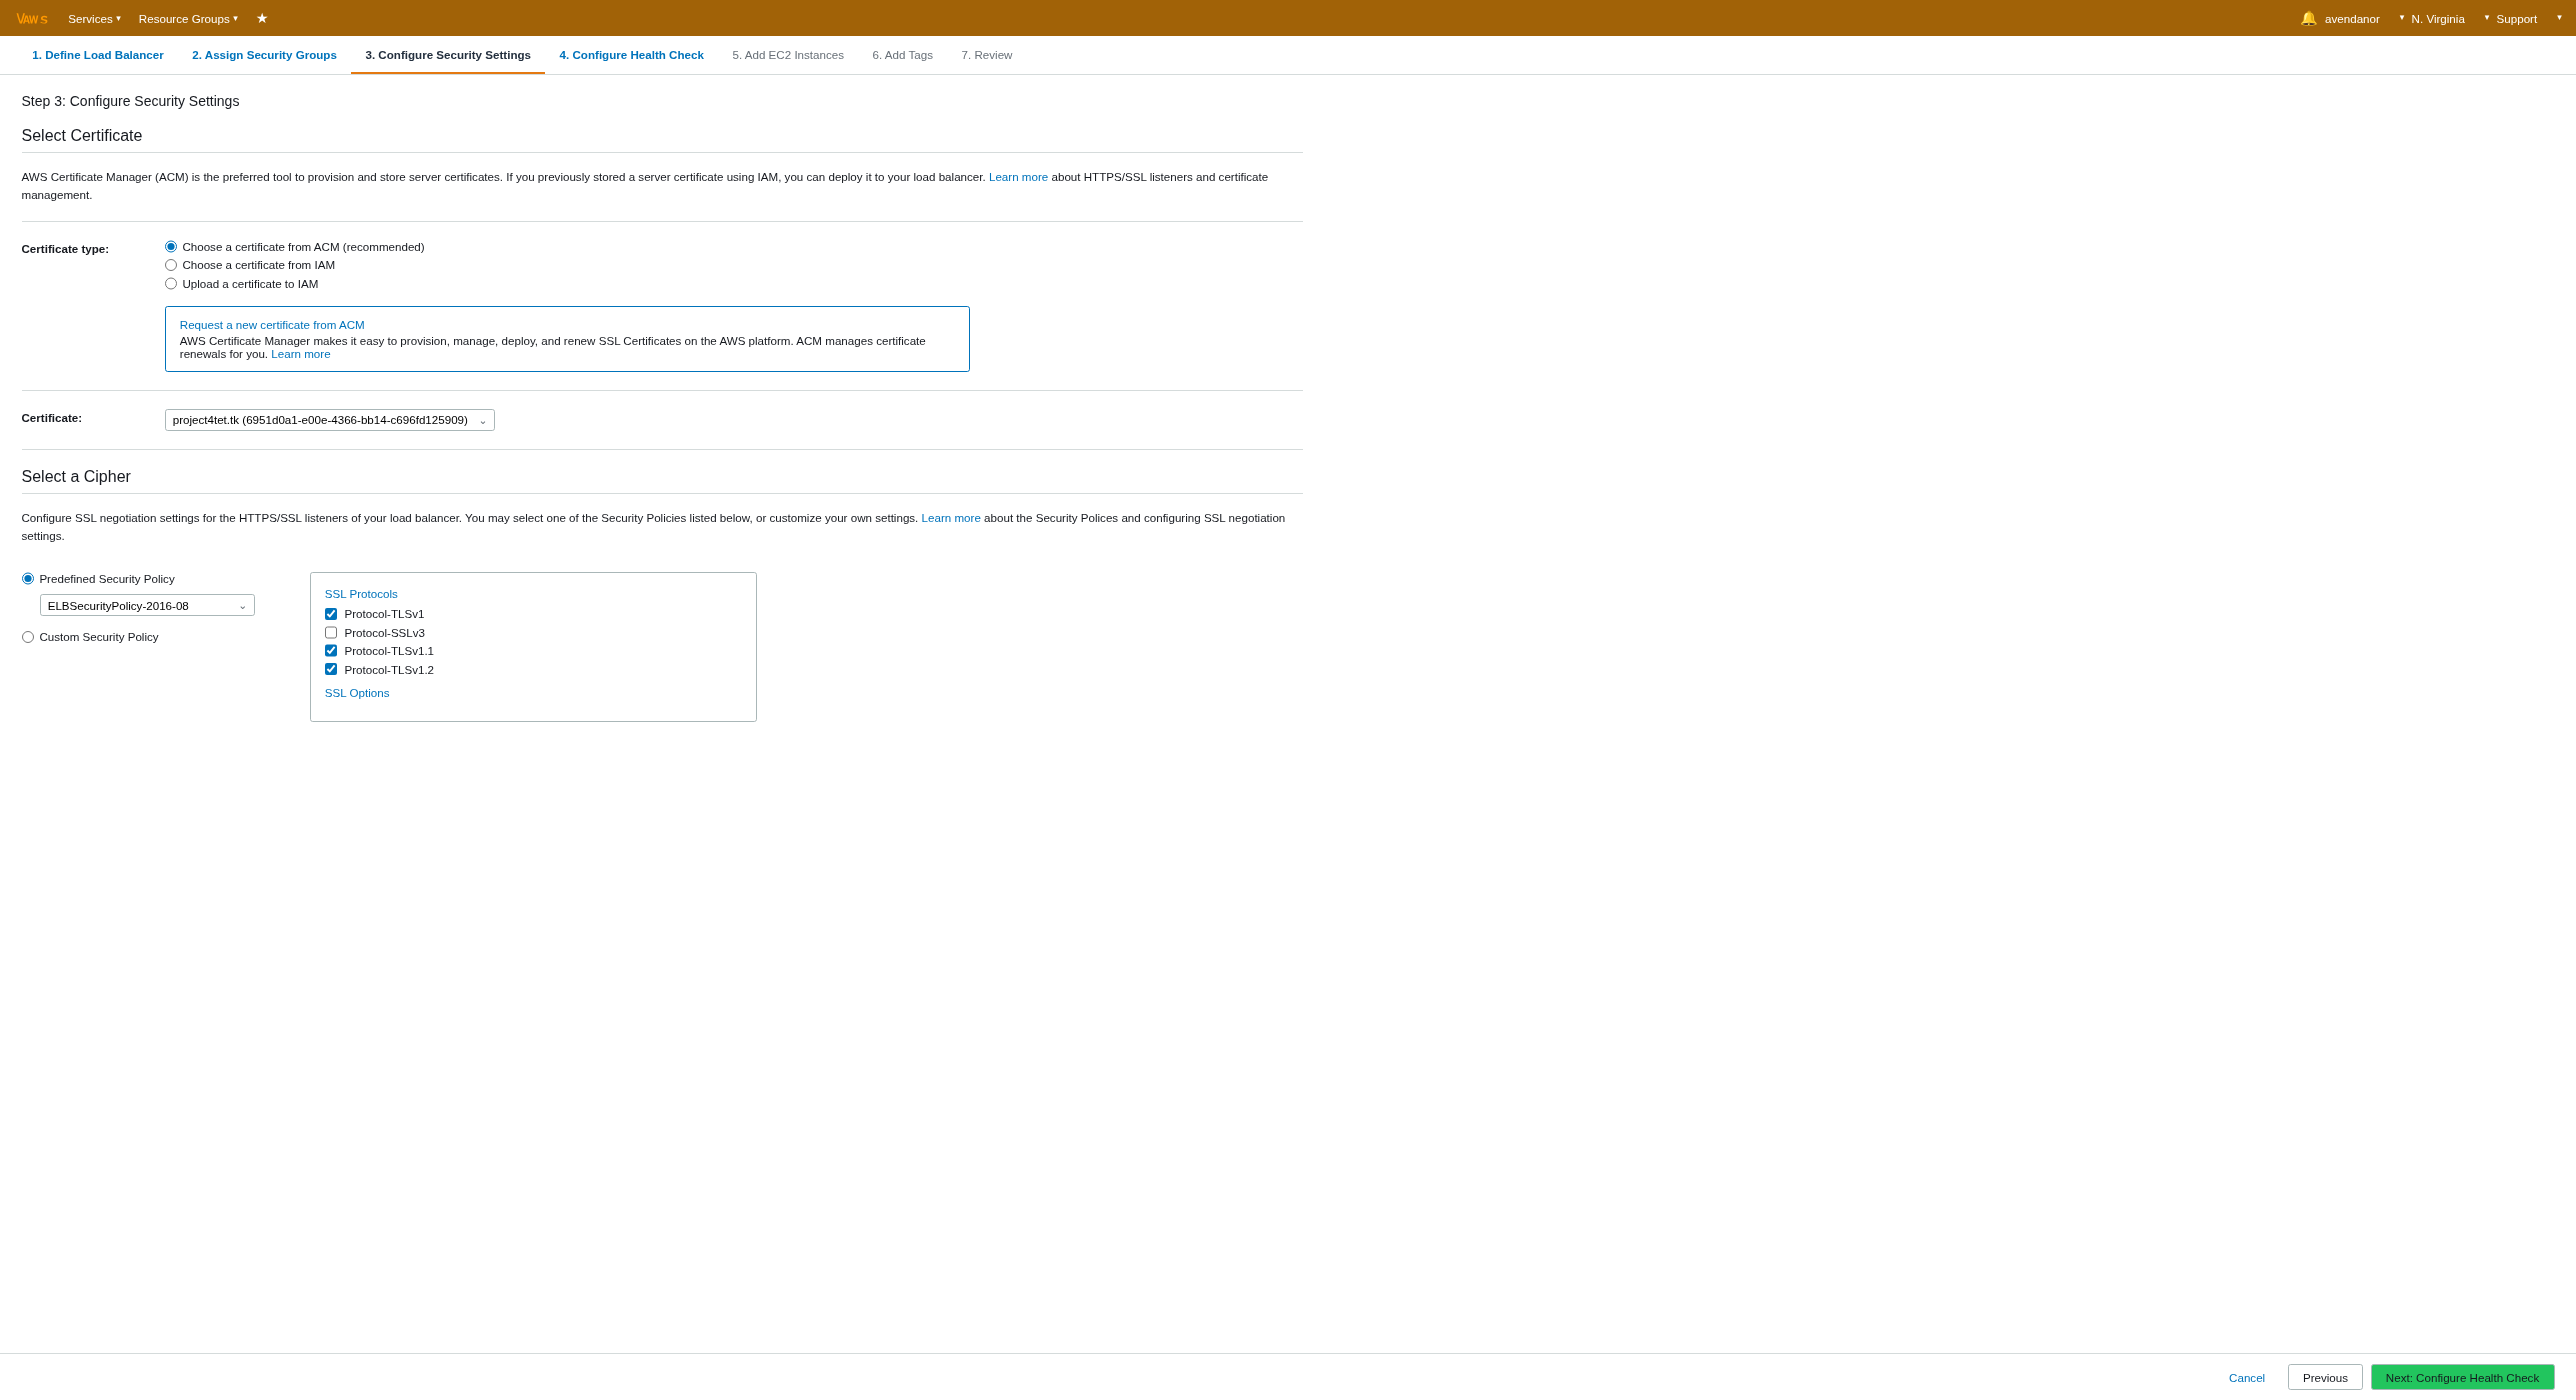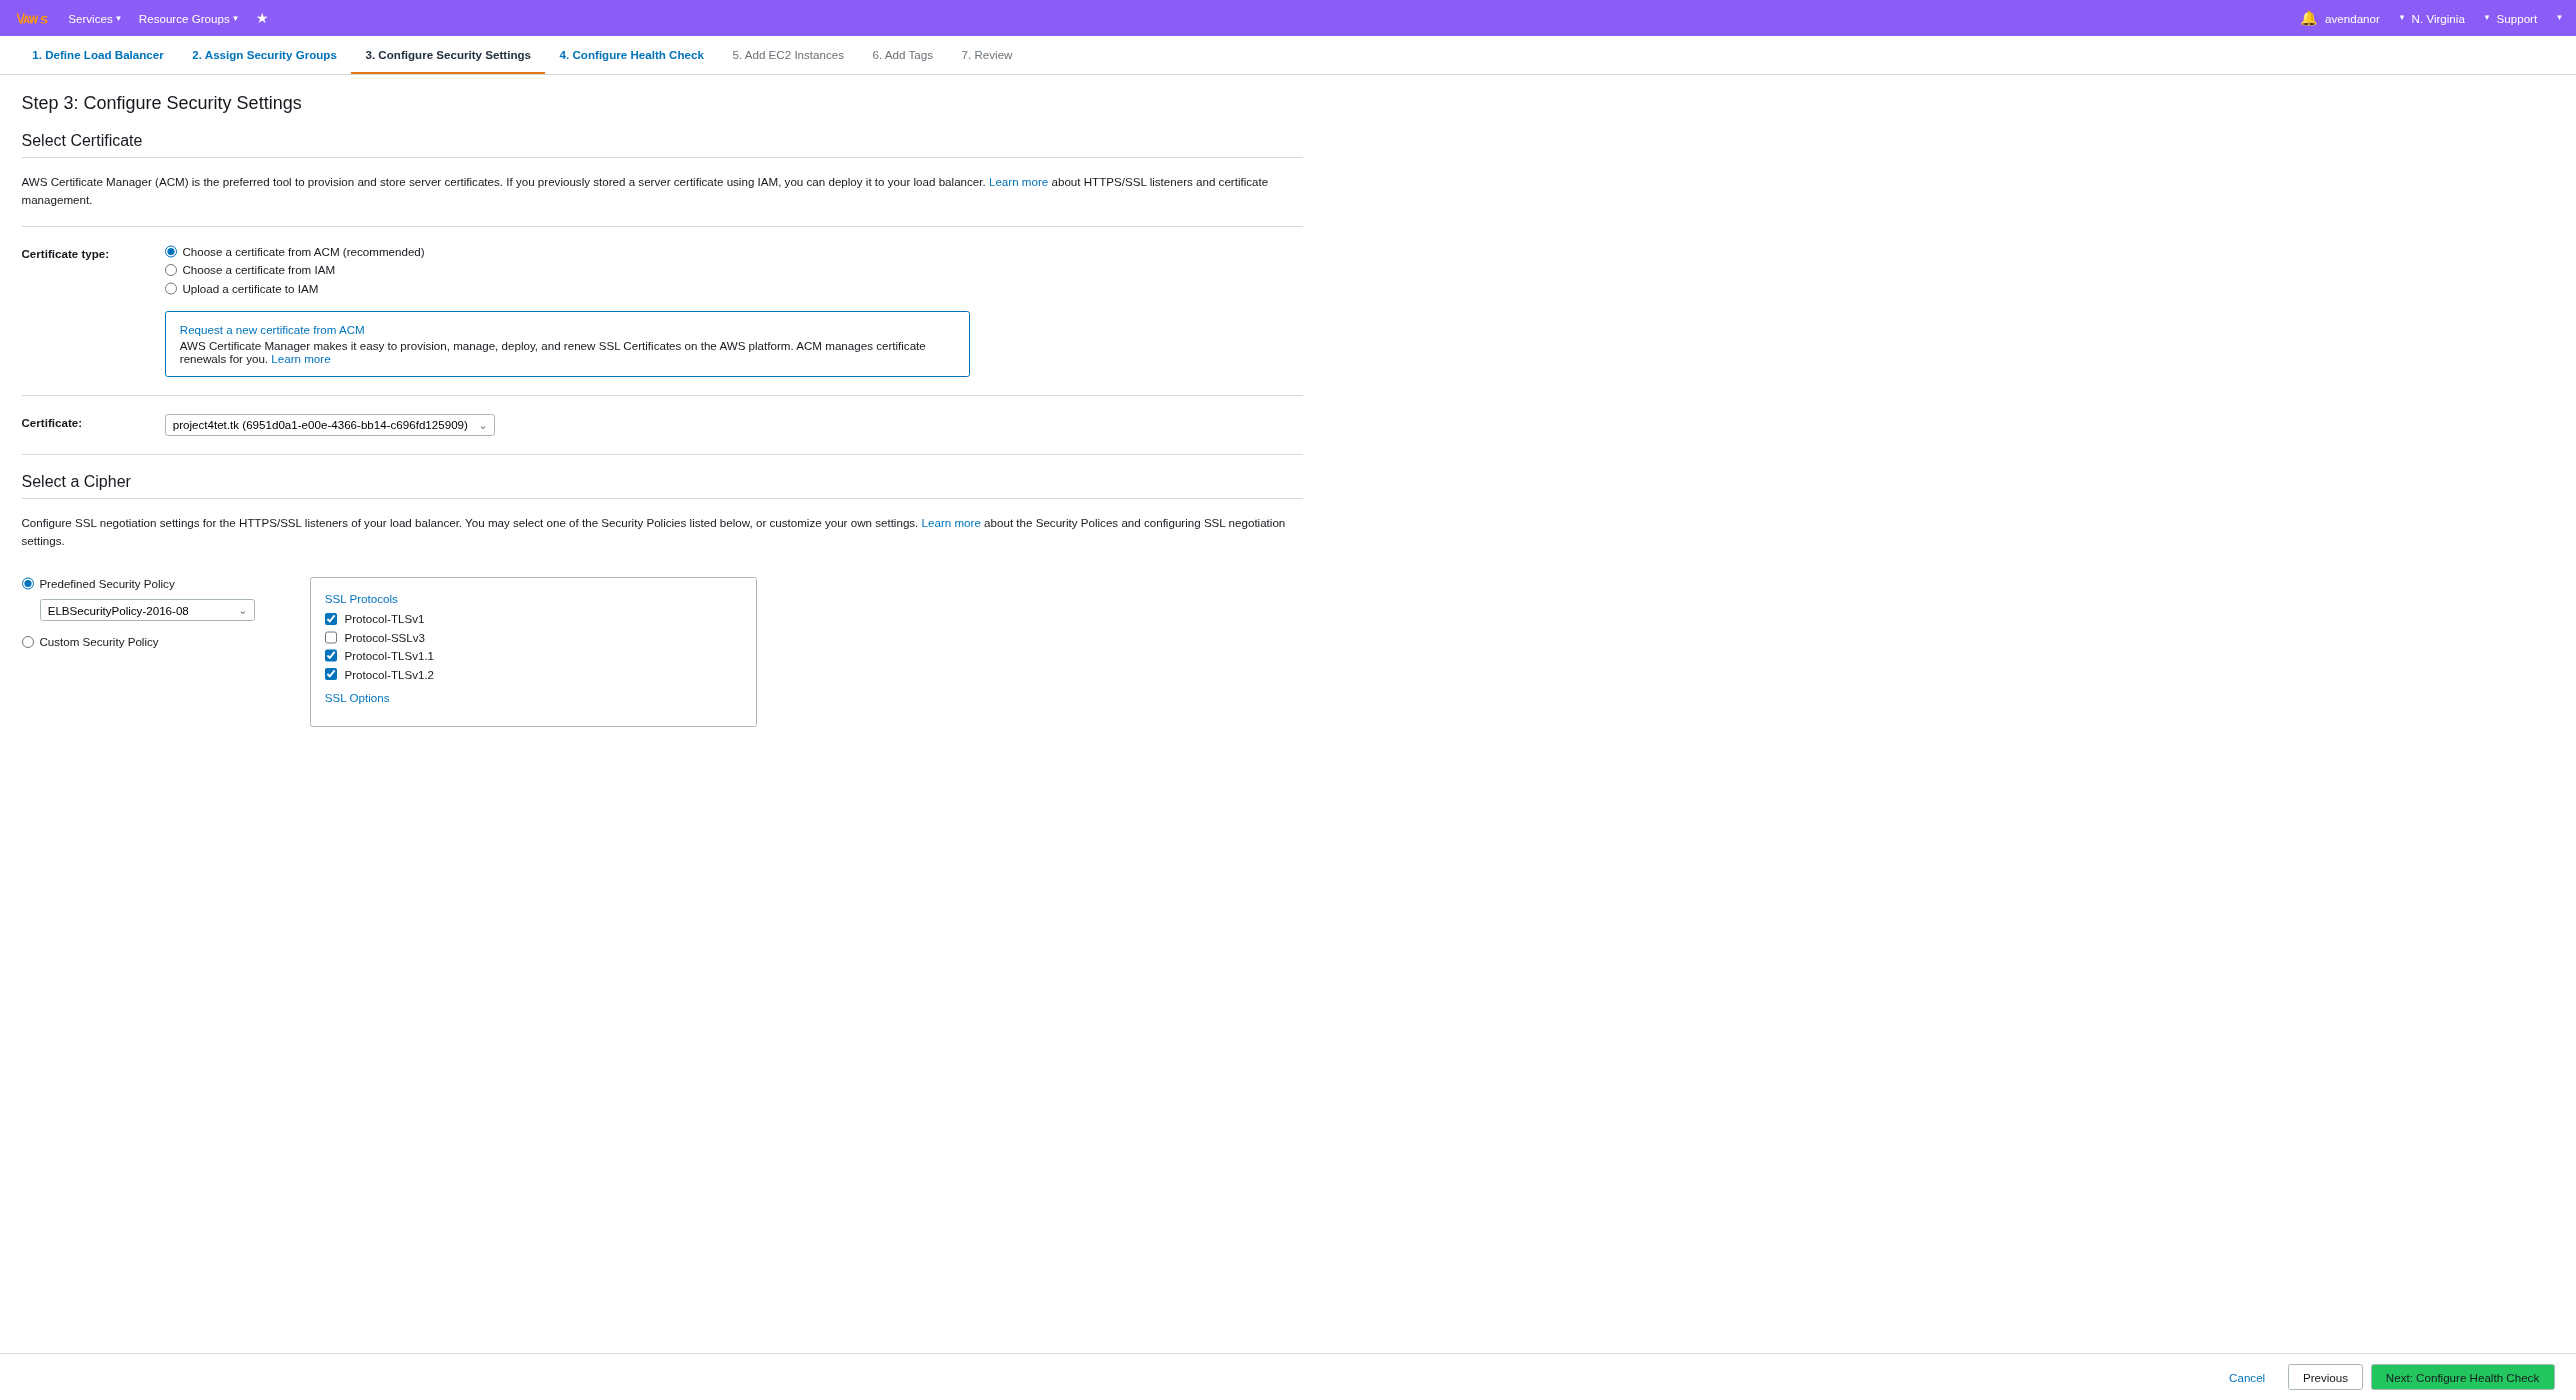--- a/index.html
+++ b/index.html
@@ -1,20 +1,20 @@
 <!DOCTYPE html>
 <html style="font-size:14.3px"><head>
   <meta charset="utf-8">
   <style>
     * { box-sizing: border-box; margin: 0; padding: 0; }
     body { font-family: "Amazon Ember", Arial, sans-serif; font-size: 12.5px; background: #fff; color: #16191f; }
 
     
     .top-nav {
-      background: #8b5cf6;
+      background: #a16207;
       height: 36px;
       display: flex;
       align-items: center;
       padding: 0 14.3px;
       gap: 3.6px;
     }
     .aws-logo {
       width: 36px;
       height: 25px;
       margin-right: 7.2px;
@@ -72,21 +72,21 @@
       cursor: default;
     }
 
     
     .main-content {
       padding: 18px 21.5px 72px 21.5px;
       max-width: 1324px;
     }
 
     .page-title {
-      font-size: 18px;
+      font-size: 14px;
       font-weight: 400;
       color: #16191f;
       margin-bottom: 18px;
     }
 
     .section-title {
       font-size: 16px;
       font-weight: 400;
       color: #16191f;
       padding-bottom: 7.2px;

